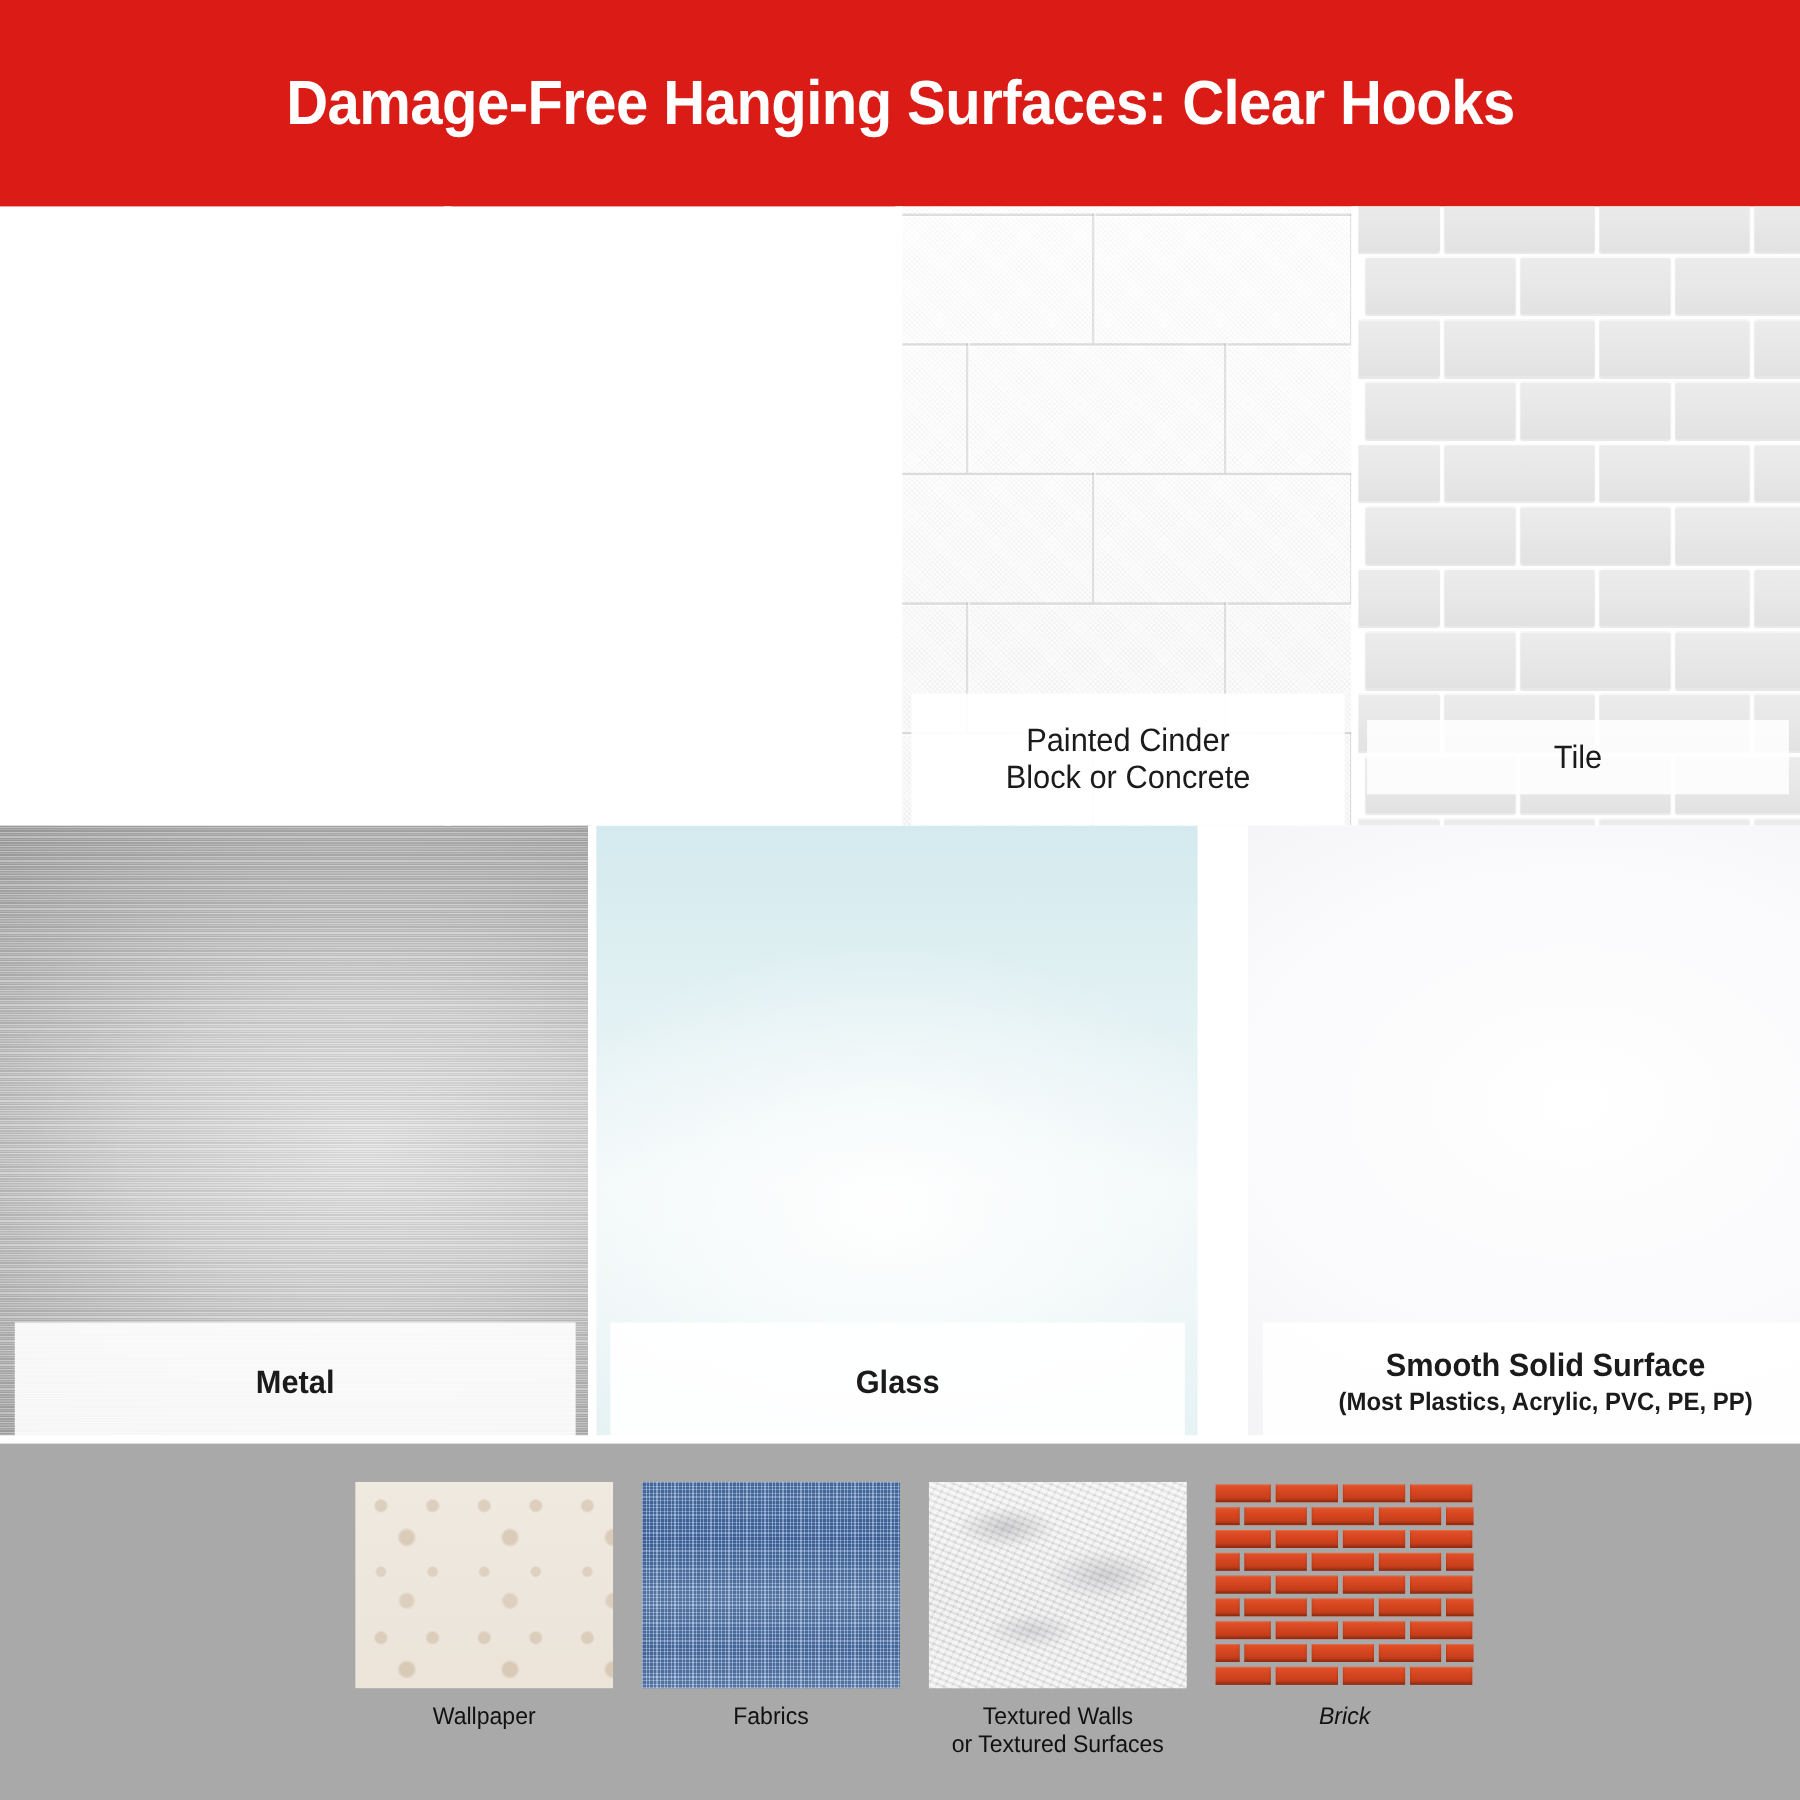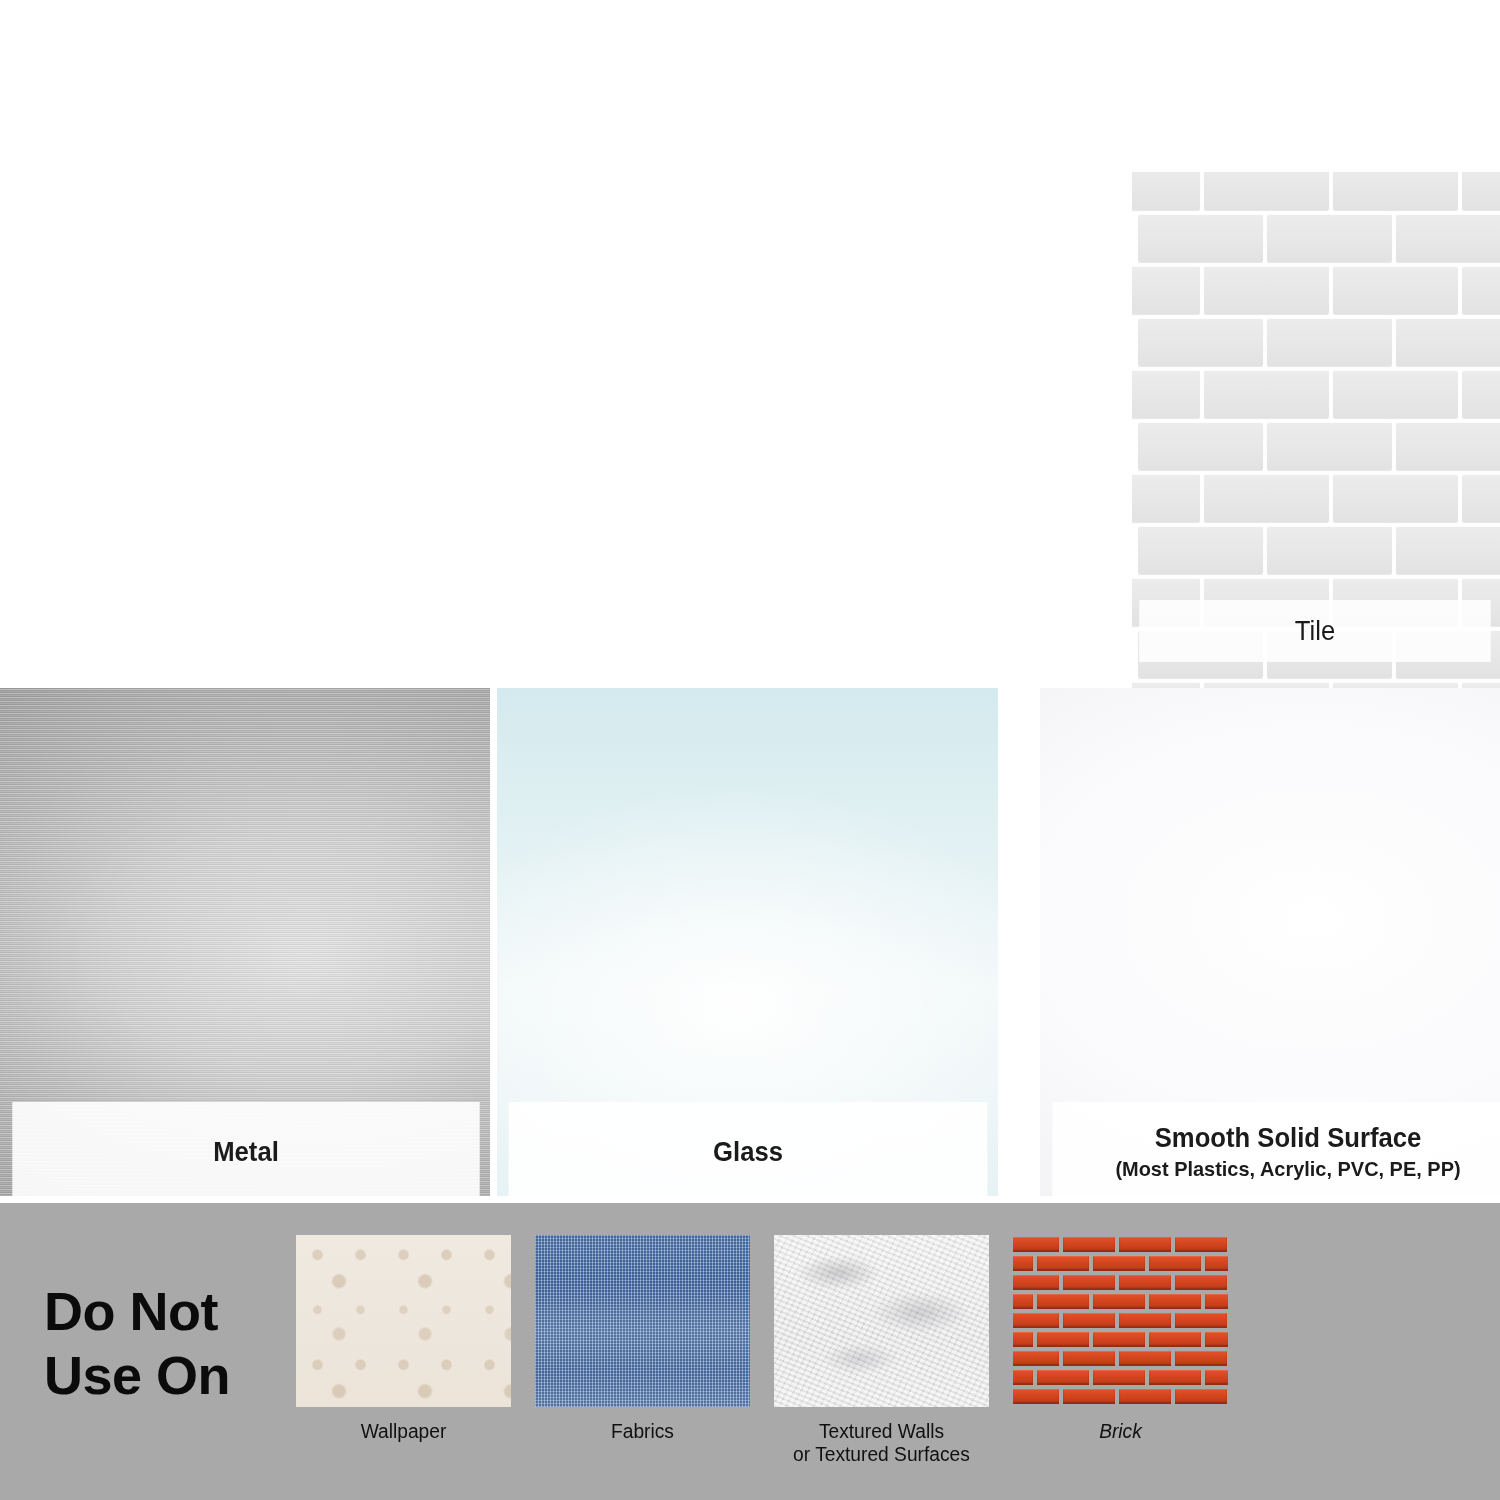--- a/index.html
+++ b/index.html
@@ -185,25 +185,52 @@
       linear-gradient(180deg,#fcfcfc 0%,#f4f4f4 100%);
     background-size:9px 9px, 11px 11px, auto, auto, auto;
   }
   .sep{position:absolute;background:#ffffff;}
 </style>
 </head>
 <body>
 
 <div class="page">
 
+  <div class="header">
+    <div class="header-title">Damage-Free Hanging Surfaces: Clear Hooks</div>
+  </div>
 
   <div class="row1">
 
 
 
+    <div class="cellA c3">
+      <div class="tex tex-cinder"></div>
+      <div class="cinder-rows" id="cinder-rows">
+          <i style="top: 6px;"></i>
+          <b style="left: 160px; top: 6px; height: 108px;"></b>
+          <b style="left: 375px; top: 6px; height: 108px;"></b>
+          <i style="top: 114px;"></i>
+          <b style="left: 55px; top: 114px; height: 108px;"></b>
+          <b style="left: 270px; top: 114px; height: 108px;"></b>
+          <i style="top: 222px;"></i>
+          <b style="left: 160px; top: 222px; height: 108px;"></b>
+          <b style="left: 375px; top: 222px; height: 108px;"></b>
+          <i style="top: 330px;"></i>
+          <b style="left: 55px; top: 330px; height: 108px;"></b>
+          <b style="left: 270px; top: 330px; height: 108px;"></b>
+          <i style="top: 438px;"></i>
+          <b style="left: 160px; top: 438px; height: 108px;"></b>
+          <b style="left: 375px; top: 438px; height: 108px;"></b>
+        </div>
+      <div class="labelband lb3">
+        <div>Painted Cinder</div>
+        <div>Block or Concrete</div>
+      </div>
+    </div>
 
     <div class="cellA c4">
       <div class="tex tex-tile"></div>
       <div class="tile-grid" id="tile-grid">
           <span style="left: -55px; top: -10px; width: 125px;"></span>
           <span style="left: 74px; top: -10px; width: 125px;"></span>
           <span style="left: 203px; top: -10px; width: 125px;"></span>
           <span style="left: 332px; top: -10px; width: 125px;"></span>
           <span style="left: 8px; top: 42px; width: 125px;"></span>
           <span style="left: 137px; top: 42px; width: 125px;"></span>
@@ -266,24 +293,20 @@
     <div class="cellB d3">
       <div class="tex tex-smooth"></div>
       <div class="labelband lb5">
         <div>Smooth Solid Surface</div>
         <div class="sub">(Most Plastics, Acrylic, PVC, PE, PP)</div>
       </div>
     </div>
   </div>
 
   <div class="bottom">
-    <div class="donot">
-      <div>Do Not</div>
-      <div>Use On</div>
-    </div>
 
     <div class="thumbs">
 
       <div class="thumb t1">
         <div class="img">
             <div class="tex tex-wallpaper"></div>
           </div>
         <div class="cap">
           <div>Wallpaper</div>
           <div></div>

